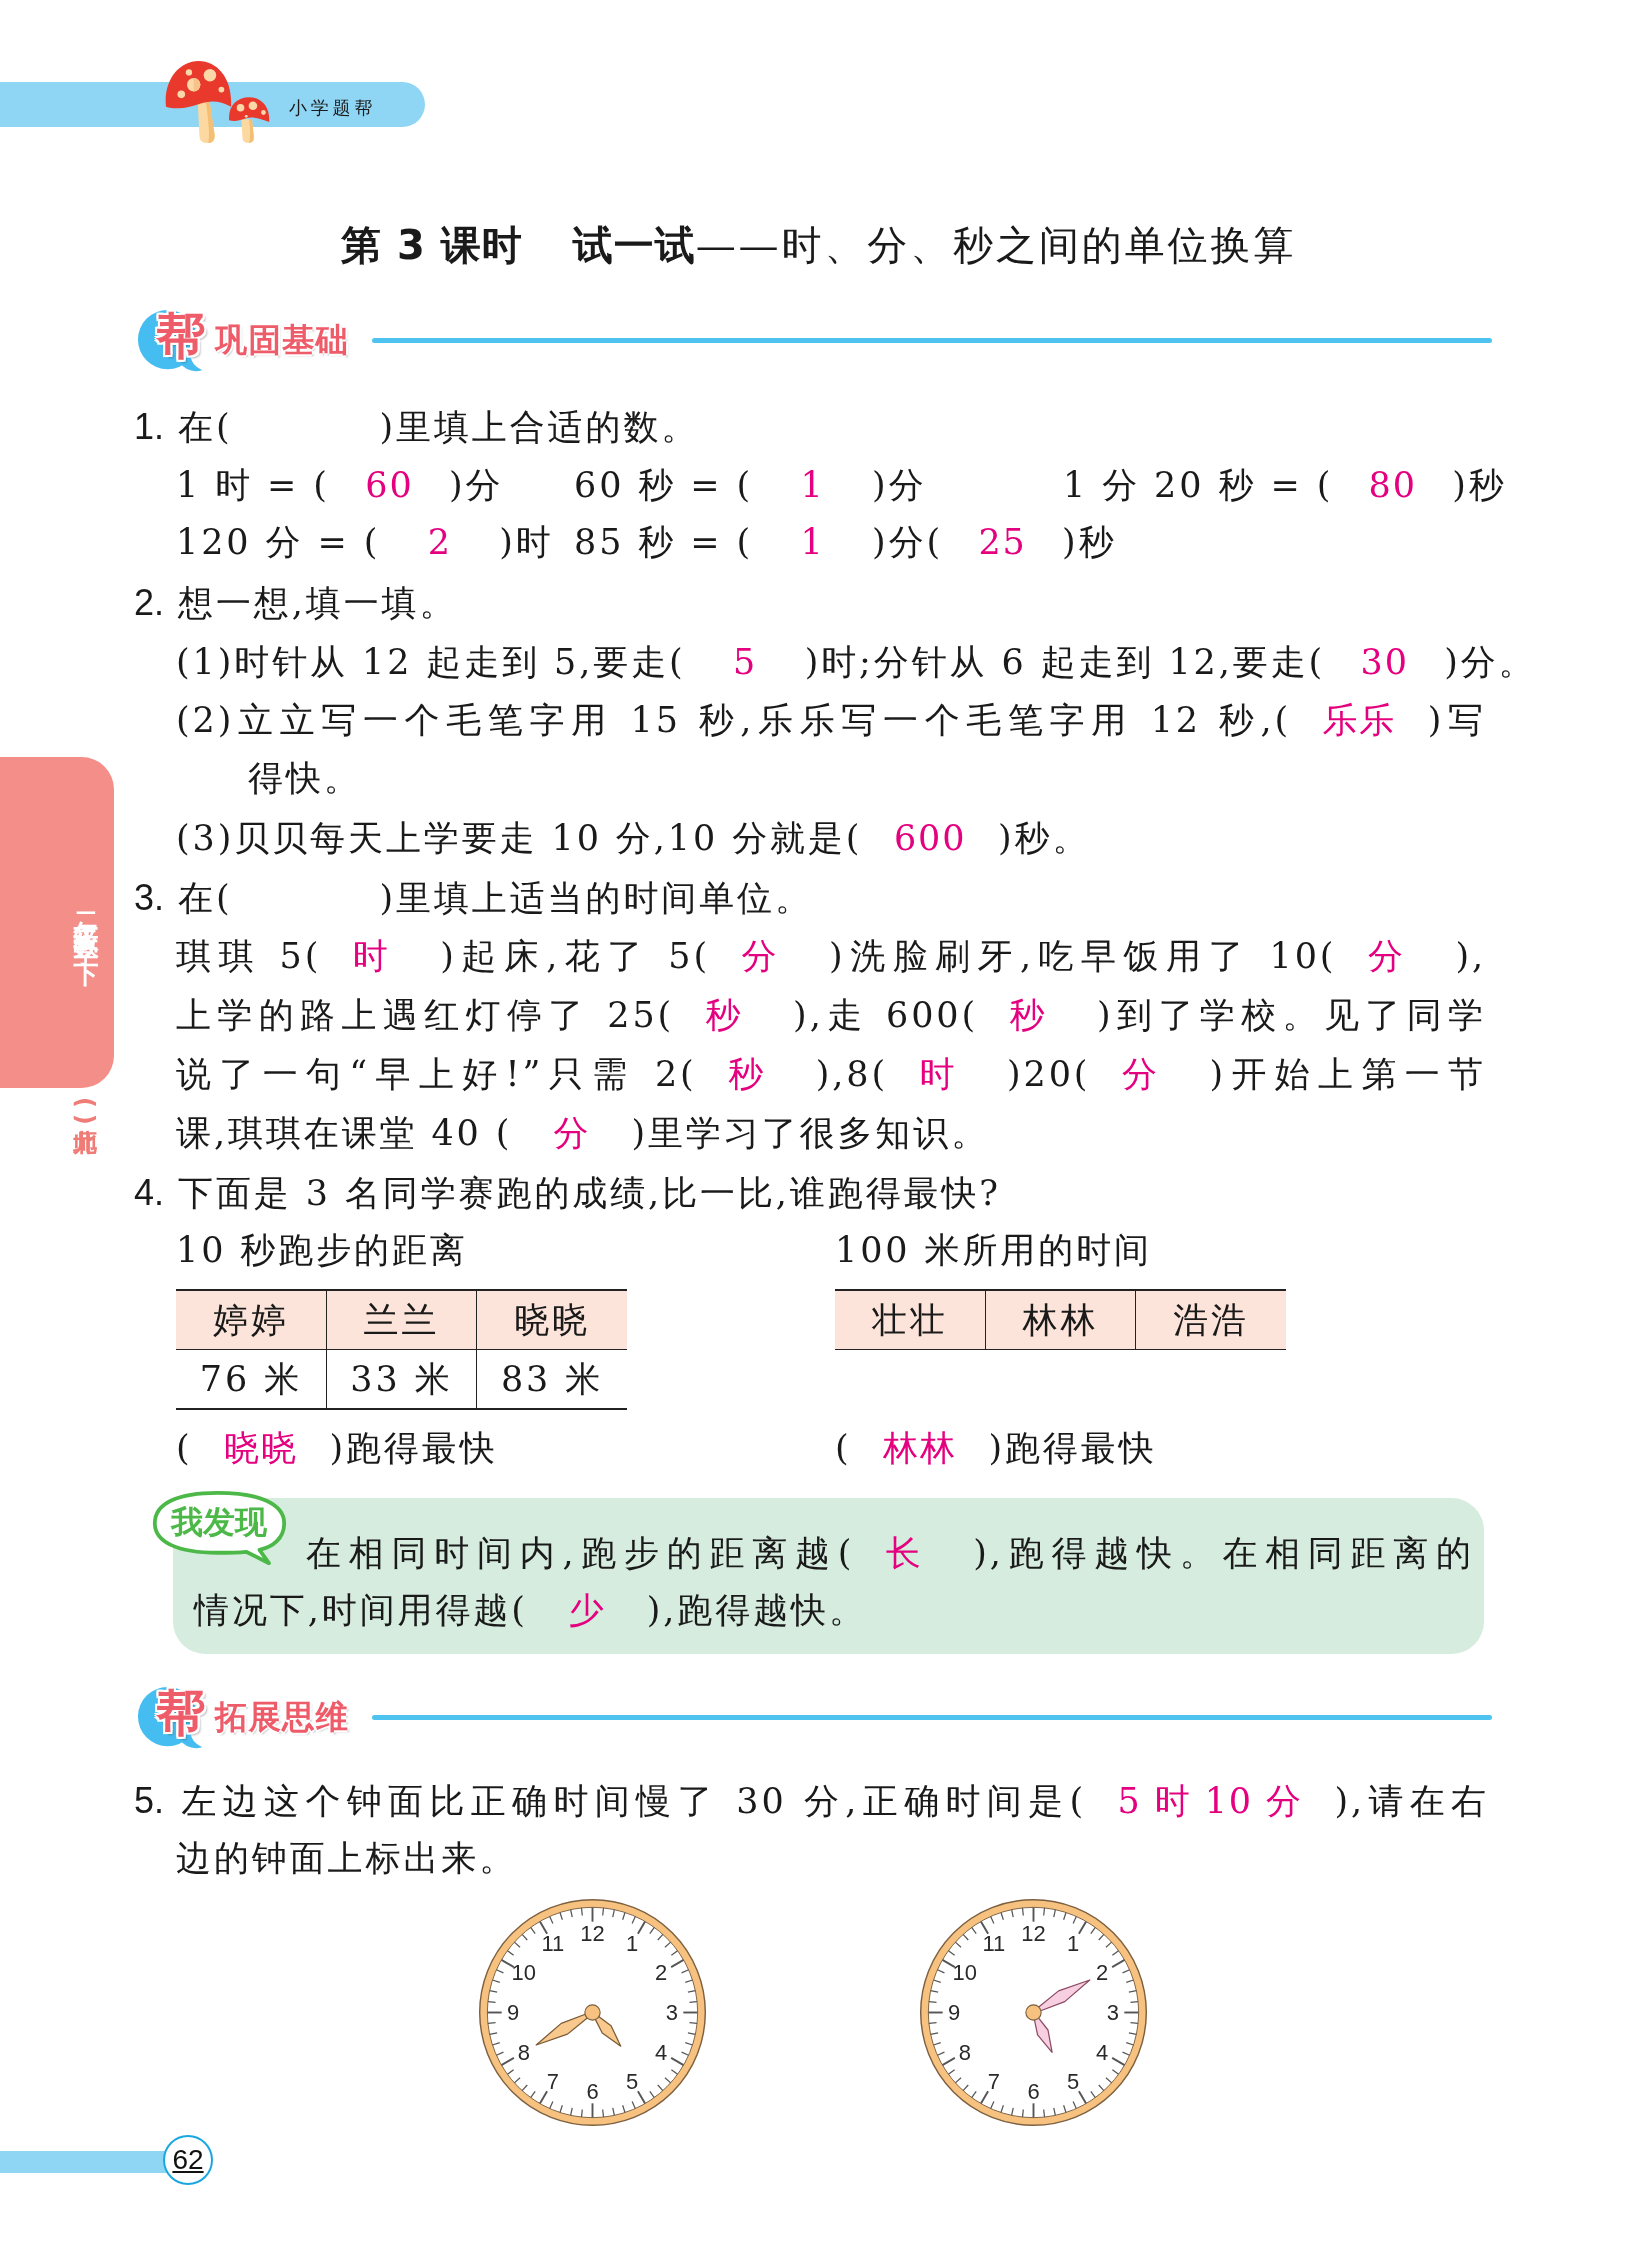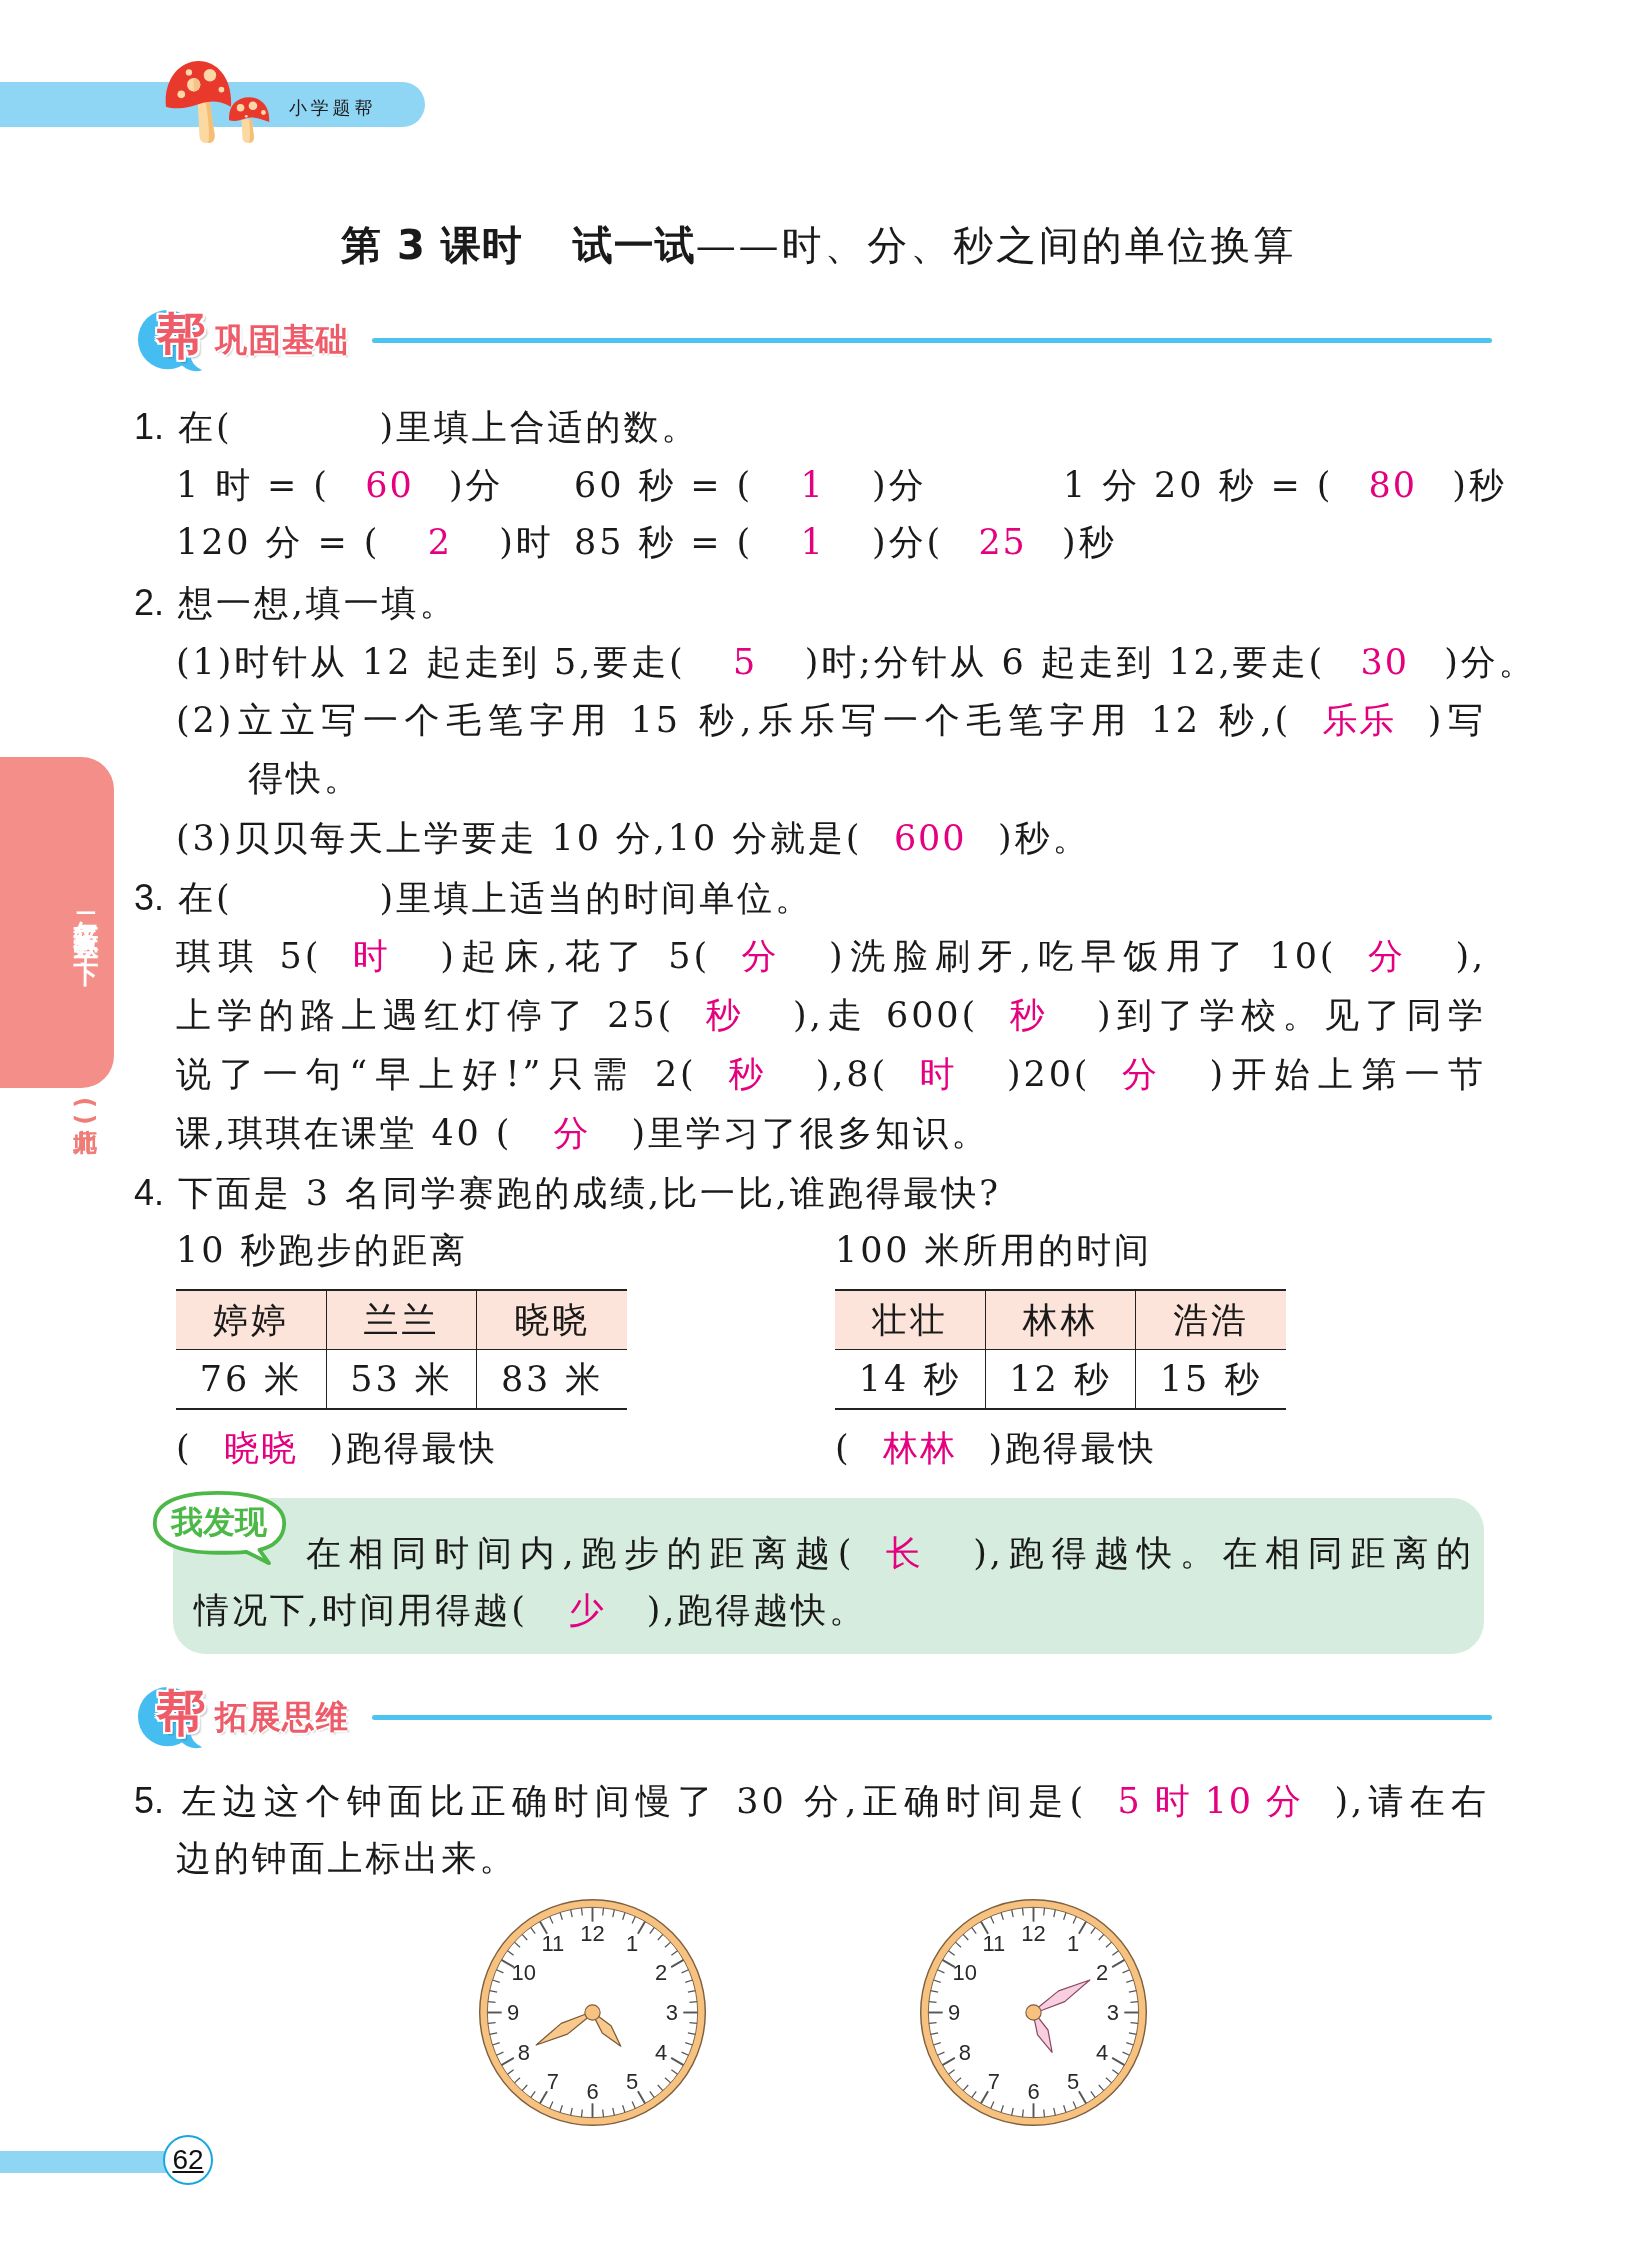--- a/index.html
+++ b/index.html
@@ -133,39 +133,34 @@
 <div class="line" style="left:176px;top:1221px">10 秒跑步的距离</div>
 <table class="abs grid" style="left:176px;top:1289px;width:451px">
   <tbody>
       <tr class="head">
     <th>婷婷</th>
     <th>兰兰</th>
     <th>晓晓</th>
   </tr>
   <tr class="body">
     <td>76 米</td>
-    <td>53 米</td>
+    <td>33 米</td>
     <td>83 米</td>
   </tr>
 </tbody>
   </table>
 <div class="line" style="left:176px;top:1419px"><span class="seg">(</span><span class="blank">晓晓</span><span class="seg">)跑得最快</span></div>
 
 <div class="line" style="left:835px;top:1221px">100 米所用的时间</div>
 <table class="abs grid" style="left:835px;top:1289px;width:451px">
   <tbody>
       <tr class="head">
     <th>壮壮</th>
     <th>林林</th>
     <th>浩浩</th>
-  </tr>
-  <tr class="body">
-    <td>14 秒</td>
-    <td>12 秒</td>
-    <td>15 秒</td>
   </tr>
 </tbody>
   </table>
 <div class="line" style="left:835px;top:1419px"><span class="seg">(</span><span class="blank">林林</span><span class="seg">)跑得最快</span></div>
 
 <div class="abs discover"></div>
 <svg class="abs badge" viewBox="0 0 148 82">
   <path d="M72,4 C114,4 142,15 142,36 C142,52 130,61 116,64 L126,78 L102,66 C92,67 82,67 72,67 C30,67 6,56 6,36 C6,15 30,4 72,4 Z" fill="#ffffff" stroke="#4cb848" stroke-width="4" stroke-linejoin="round"></path>
 </svg>
 <div class="abs badge-text">我发现</div>

